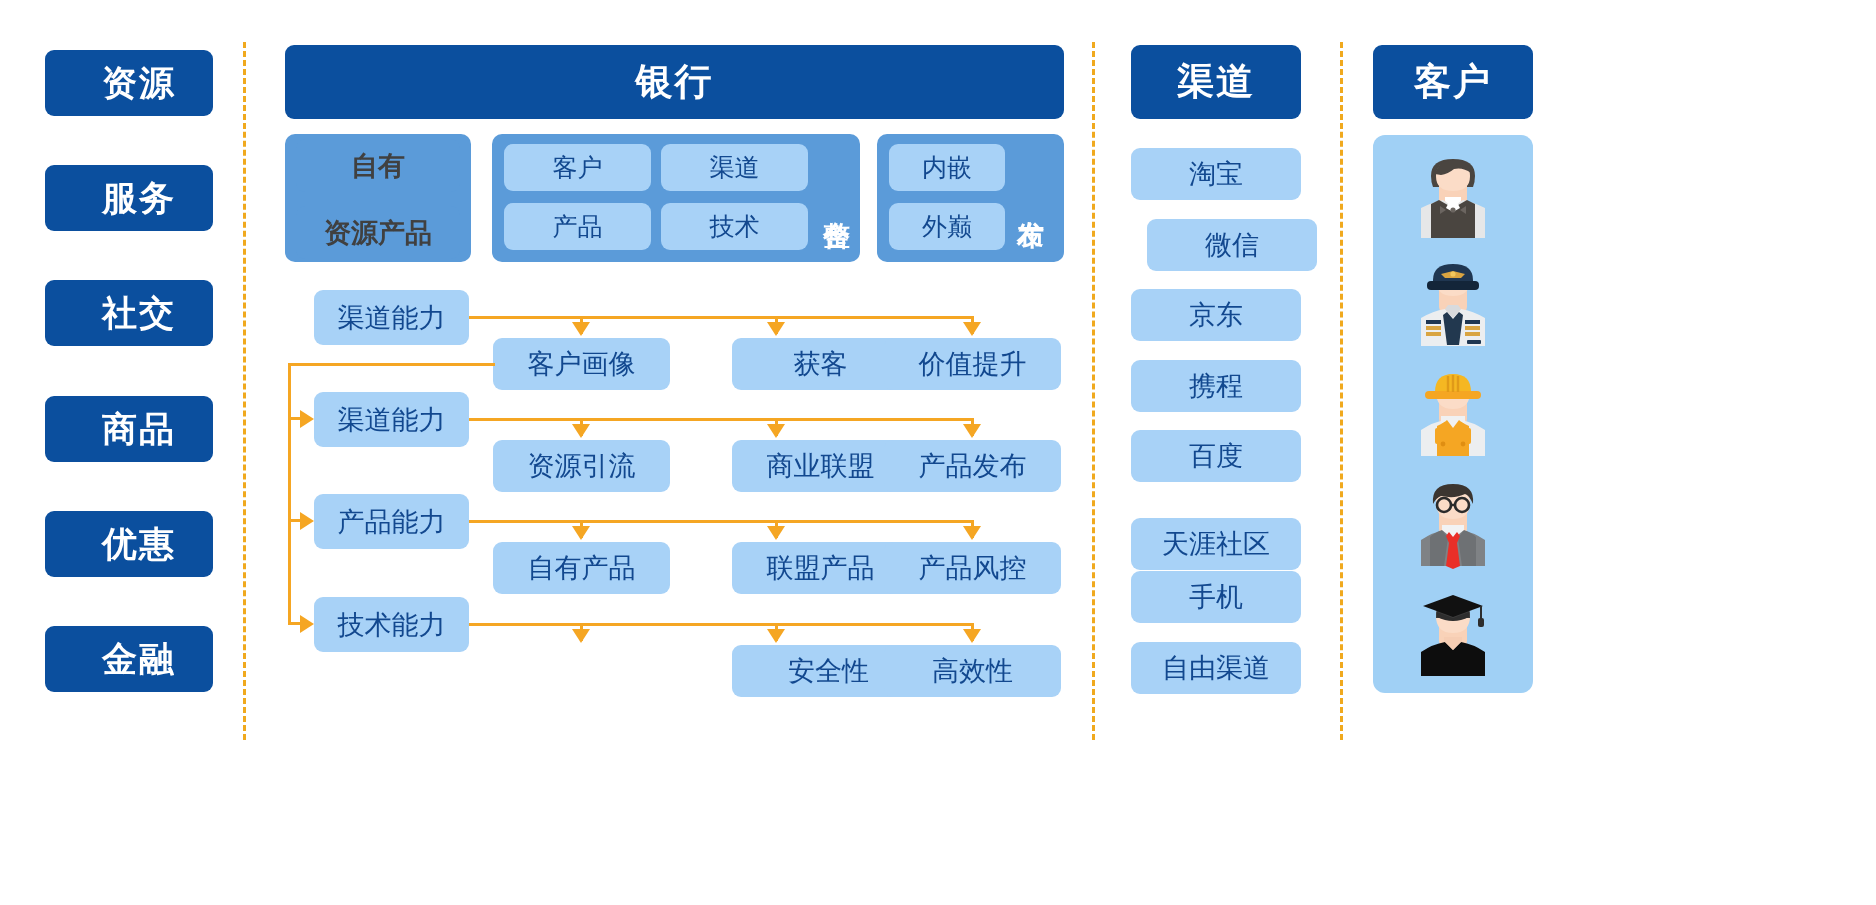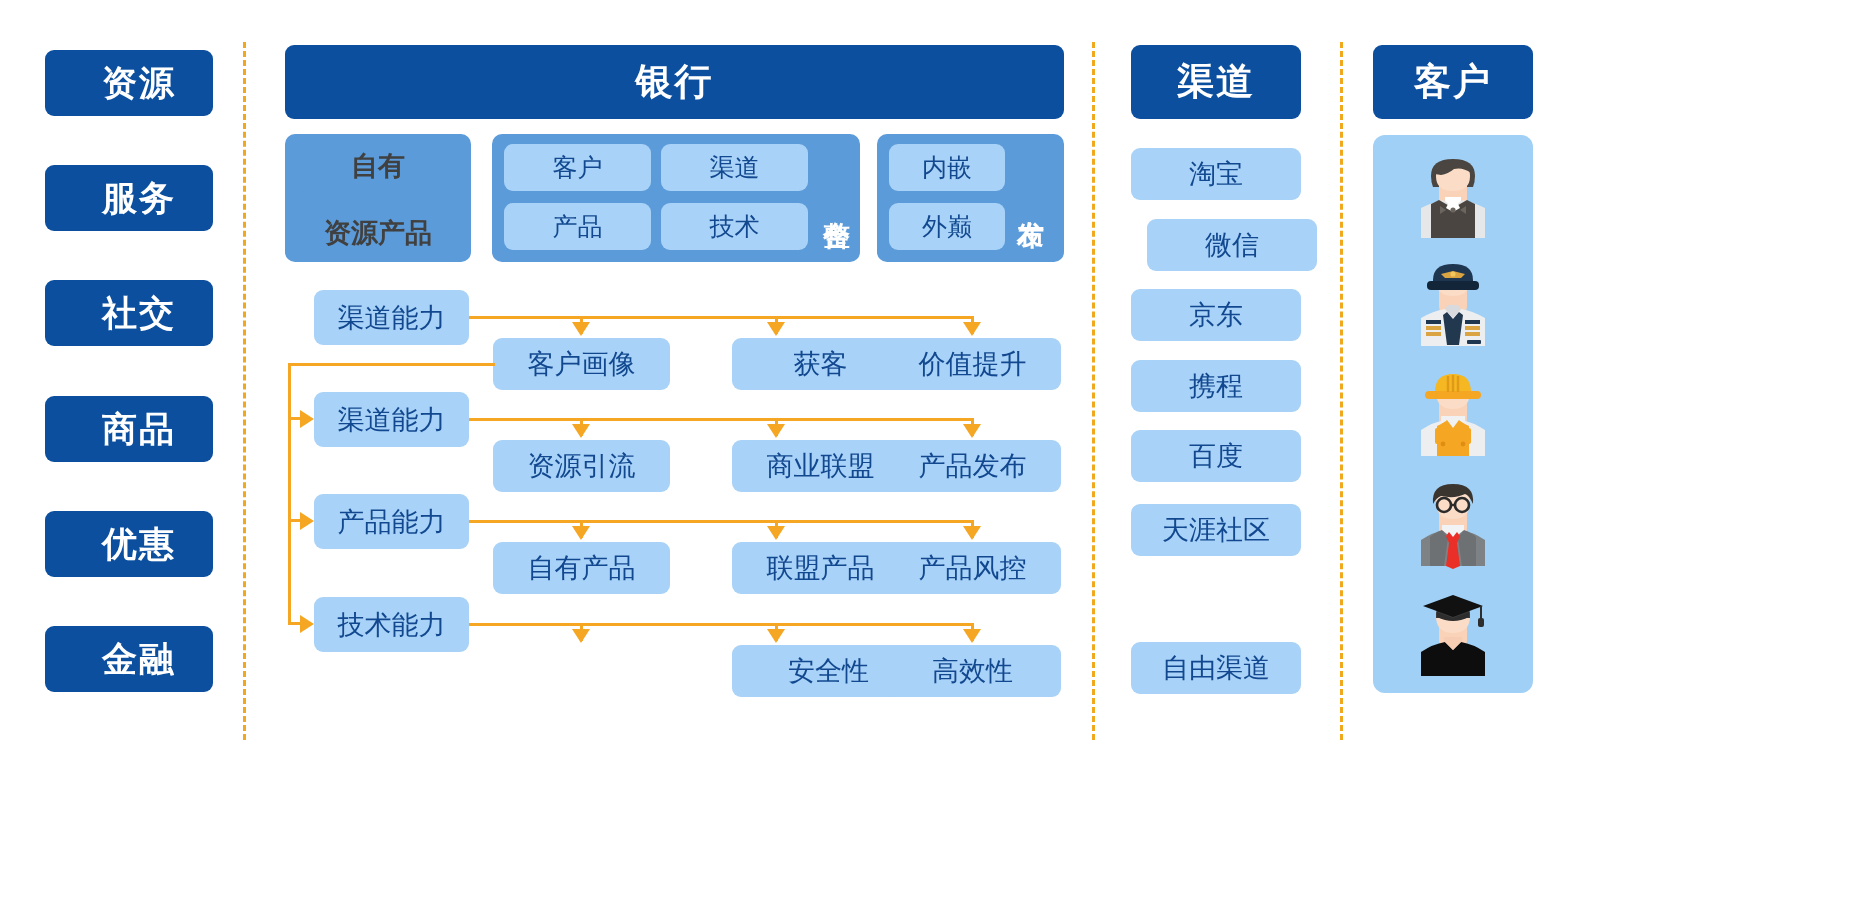--- a/index.html
+++ b/index.html
@@ -255,21 +255,22 @@
 
   <div class="light-box leaf-box leaf-c2" style="top:645px;padding-left:16px;">安全性</div>
   <div class="light-box leaf-box leaf-c3" style="top:645px;">高效性</div>
 
   <div class="dark-box" id="channel-title">渠道</div>
   <div class="light-box channel-item" style="top:148px;">淘宝</div>
   <div class="light-box channel-item" style="top:219px;margin-left:16px;">微信</div>
   <div class="light-box channel-item" style="top:289px;">京东</div>
   <div class="light-box channel-item" style="top:360px;">携程</div>
   <div class="light-box channel-item" style="top:430px;">百度</div>
-  <div class="light-box channel-item" style="top:504px;">天涯社区</div>
+  <div class="light-box channel-item" style="top:518px;">天涯社区</div>
+  <div class="light-box channel-item" style="top:571px;">手机</div>
   <div class="light-box channel-item" style="top:642px;">自由渠道</div>
 
   <div class="dark-box" id="customer-title">客户</div>
   <div id="customer-panel"></div>
 
   <div class="avatar" style="top:152px;">
     <svg viewBox="0 0 120 92">
       <path d="M38 24 q0 -17 22 -17 q22 0 22 17 q0 6 -2 11 l-40 0 q-2 -5 -2 -11z" fill="#4a4540"></path>
       <path d="M46 30 h28 v18 q0 12 -14 12 q-14 0 -14 -12z" fill="#f9d2b8"></path>
       <path d="M43 24 q0 -14 17 -14 q17 0 17 14 q0 15 -17 15 q-17 0 -17 -15z" fill="#fbdcc7"></path>

